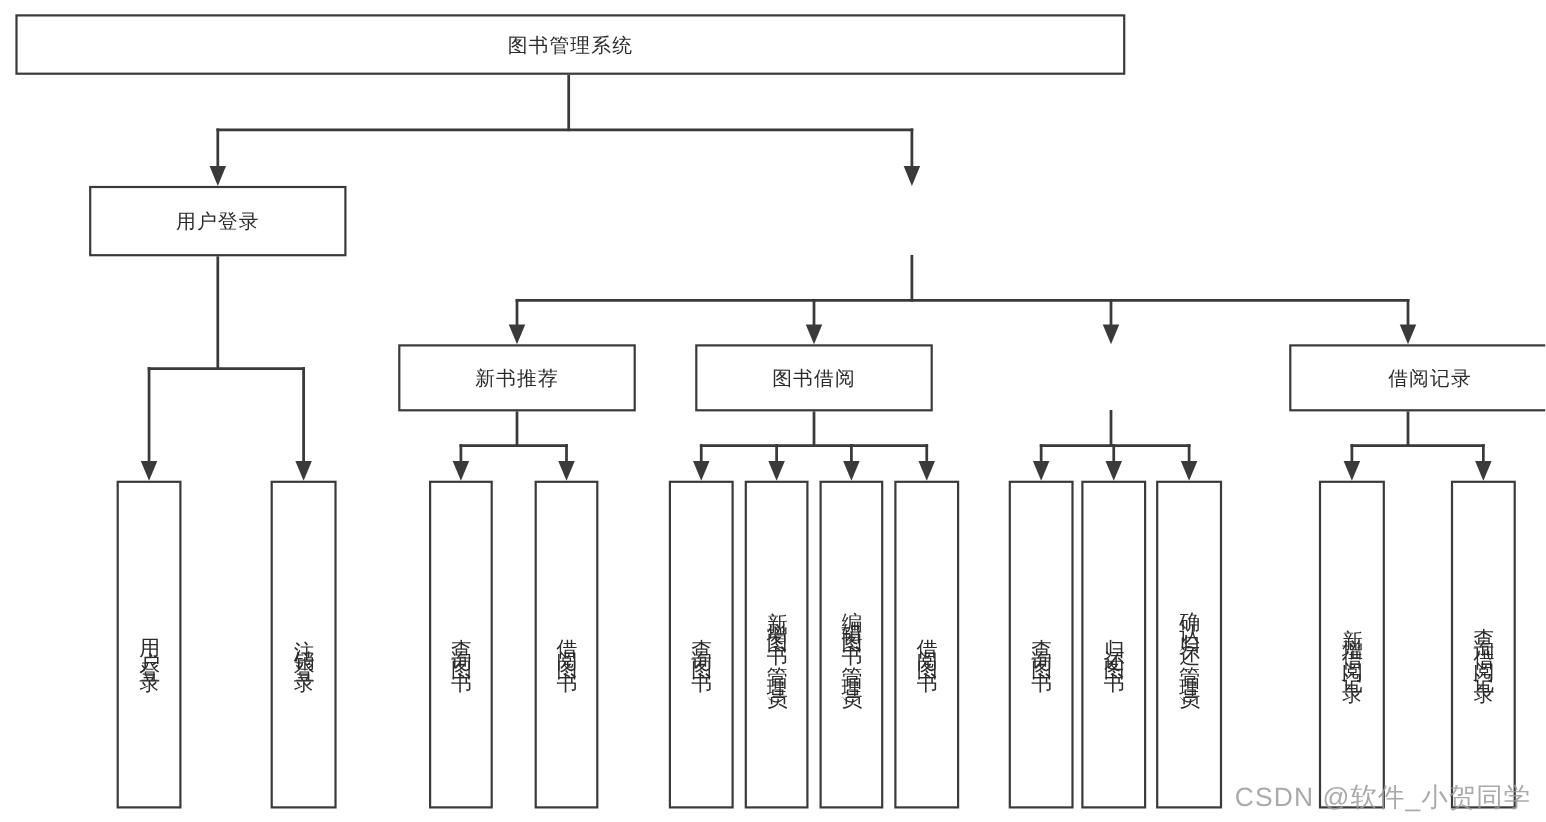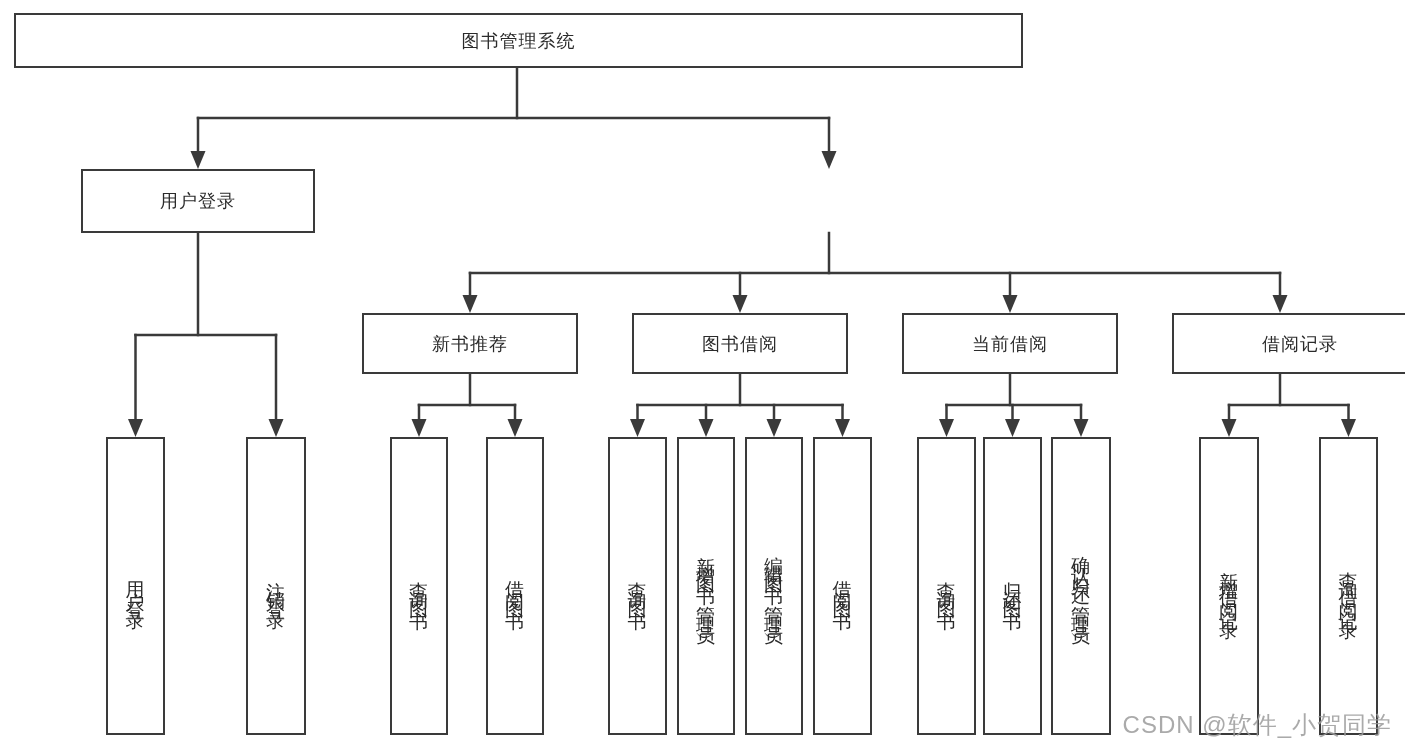--- a/index.html
+++ b/index.html
@@ -121,21 +121,20 @@
         <polygon points="1221.5,419 1236.5,419 1229,437" fill="#3a3a3a"></polygon>
         <line x1="1348.5" y1="405" x2="1348.5" y2="423" stroke="#3a3a3a" stroke-width="2.5" stroke-linecap="square"></line>
         <polygon points="1341,419 1356,419 1348.5,437" fill="#3a3a3a"></polygon>
       </g>
     </svg>
   <div class="watermark">CSDN @软件_小贺同学</div>
 <div class="node h" style="left: 14px; top: 13px; width: 1009px; height: 55px; text-align: center;">图书管理系统</div>
     <div class="node h" style="left: 81px; top: 169px; width: 234px; height: 64px;">用户登录</div>
     <div class="node h" style="left: 632px; top: 313px; width: 216px; height: 61px;">图书借阅</div>
     <div class="node h" style="left: 362px; top: 313px; width: 216px; height: 61px;">新书推荐</div>
-    <div class="node h" style="left: 902px; top: 313px; width: 216px; height: 61px;">当前借阅</div>
     <div class="node h" style="left: 1172px; top: 313px; width: 256px; height: 61px;">借阅记录</div>
     <div class="node v" style="left: 106px; top: 437px; width: 59px; height: 298px;">用户登录</div>
     <div class="node v" style="left: 246px; top: 437px; width: 60px; height: 298px;">注销登录</div>
     <div class="node v" style="left: 390px; top: 437px; width: 58px; height: 298px;">查询图书</div>
     <div class="node v" style="left: 486px; top: 437px; width: 58px; height: 298px;">借阅图书</div>
     <div class="node v" style="left: 608px; top: 437px; width: 59px; height: 298px;">查询图书</div>
     <div class="node v" style="left: 677px; top: 437px; width: 58px; height: 298px;">新增图书（管理员）</div>
     <div class="node v" style="left: 745px; top: 437px; width: 58px; height: 298px;">编辑图书（管理员）</div>
     <div class="node v" style="left: 813px; top: 437px; width: 59px; height: 298px;">借阅图书</div>
     <div class="node v" style="left: 917px; top: 437px; width: 59px; height: 298px;">查询图书</div>

